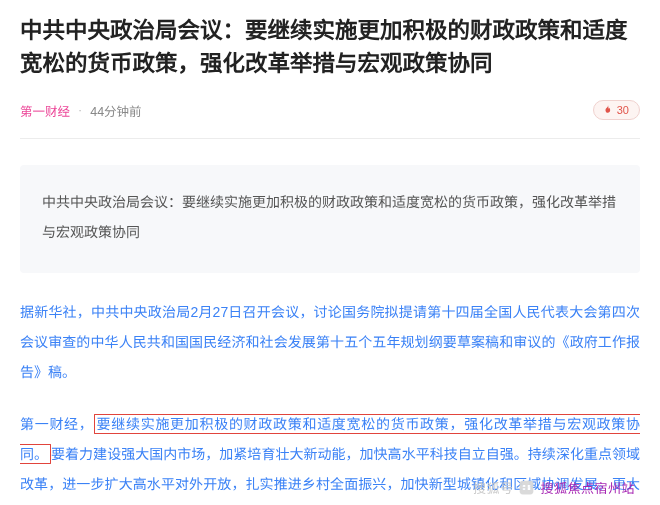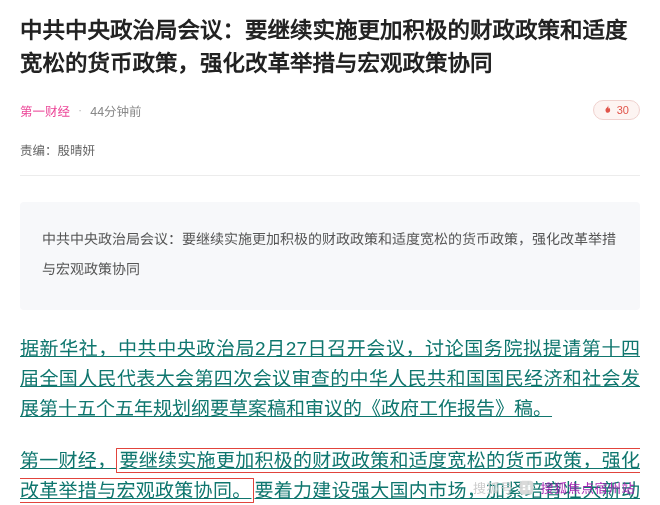--- a/index.html
+++ b/index.html
@@ -94,26 +94,25 @@
     box-sizing: border-box;
     min-height: 96px;
   }
   .summary-text {
     font-size: 14px;
     line-height: 30px;
     color: #555555;
   }
   .body-para {
     margin-top: 24px;
-    font-size: 19px;
+    font-size: 14px;
     line-height: 30px;
-    color: #0f766e;
+    color: #3b82f6;
     text-align: justify;
     width: 620px;
-    text-decoration: underline;
   }
   .body-para.second {
     margin-top: 22px;
   }
   .hl {
     border: 1px solid #e1443c;
     padding: 1px 2px;
     border-radius: 1px;
   }
   .watermark {
@@ -158,21 +157,20 @@
     <div class="like-pill">
       <span class="like-icon">
         <svg width="11" height="11" viewBox="0 0 24 24" aria-hidden="true">
           <path d="M13 2c.6 3.2-1.2 4.7-2.6 6.1C9 9.5 7.6 10.9 7.6 13.4 7.6 16.9 10.1 19 12.6 19c2.9 0 5.2-2.3 5.2-5.4 0-2.6-1.1-4.1-2-5.3-.4 1-1.1 1.7-1.9 2 .6-2.6-.2-5.6-.9-8.3z" fill="#e1544a"></path>
         </svg>
       </span>
       <span class="like-count">30</span>
     </div>
   </div>
 
-  <div class="editor-line">责编：殷晴妍</div>
 
   <div class="divider"></div>
 
   <div class="summary-box">
     <div class="summary-text">中共中央政治局会议：要继续实施更加积极的财政政策和适度宽松的货币政策，强化改革举措与宏观政策协同</div>
   </div>
 
   <p class="body-para">
     <span>据新华社，中共中央政治局2月27日召开会议，讨论国务院拟提请第十四届全国人民代表大会第四次会议审查的中华人民共和国国民经济和社会发展第十五个五年规划纲要草案稿和审议的《政府工作报告》稿。</span>
   </p>

